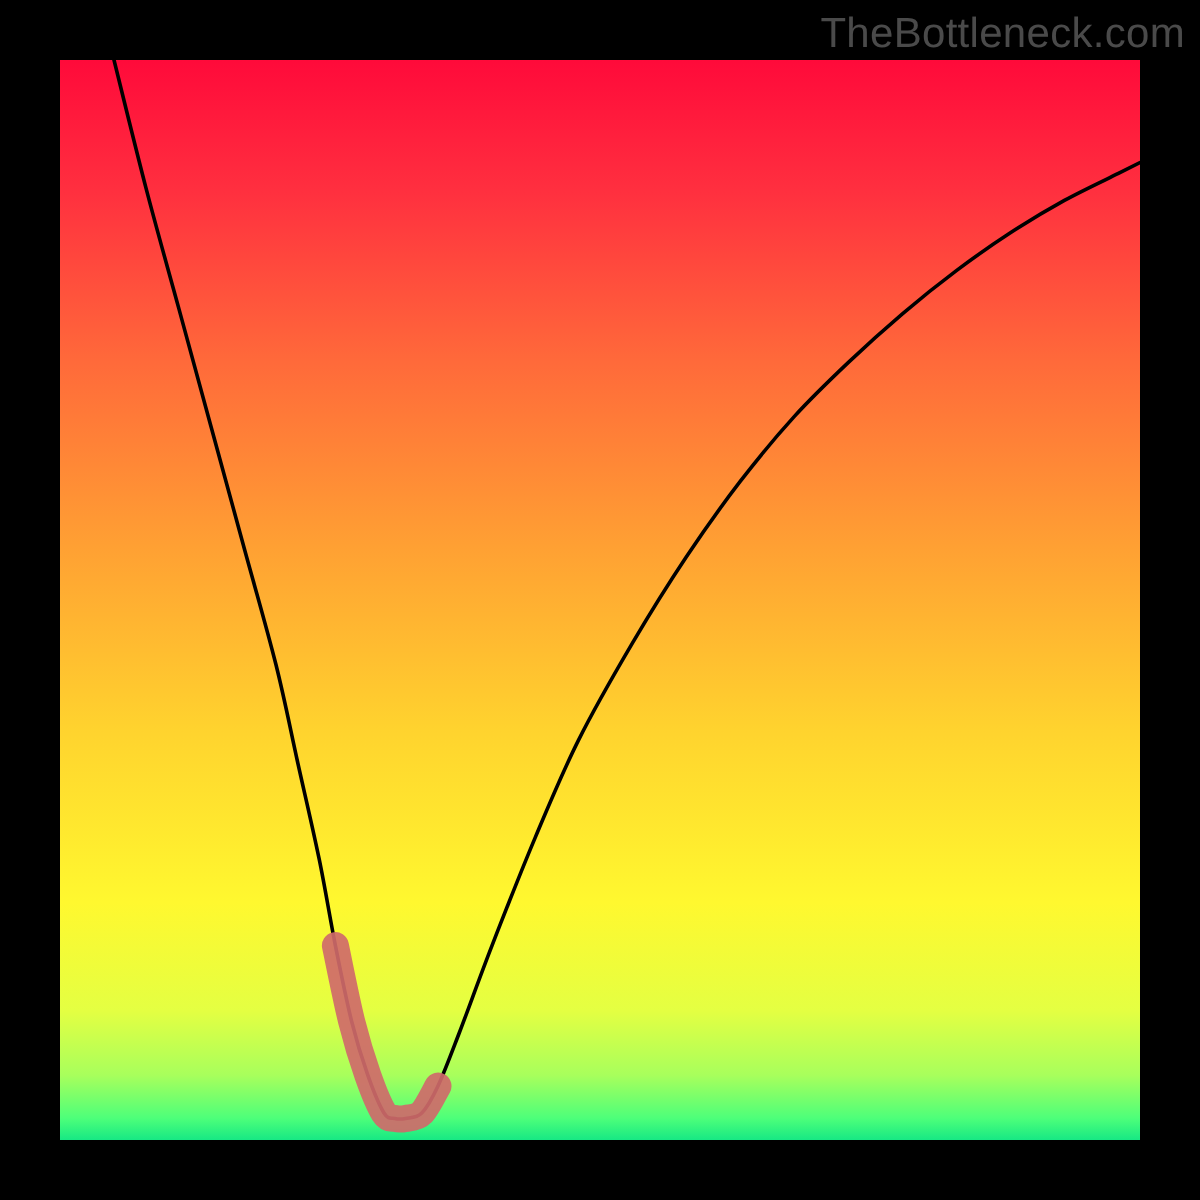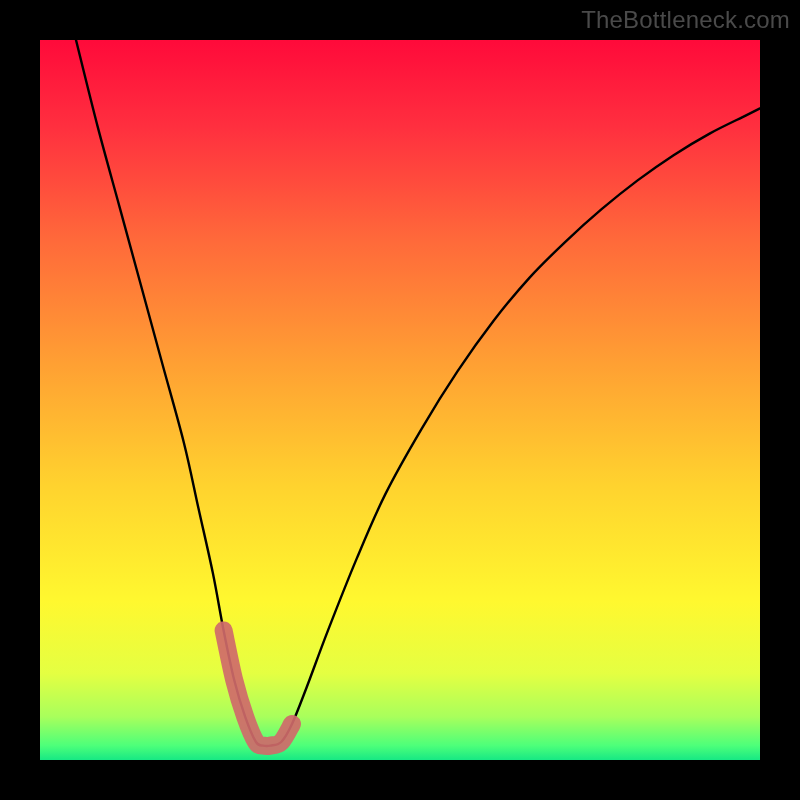--- a/index.html
+++ b/index.html
@@ -25,21 +25,21 @@
     top: 40px;
     width: 720px;
     height: 720px;
     overflow: hidden;
   }
   .watermark {
     position: absolute;
     top: 6px;
     right: 10px;
     color: #4a4a4a;
-    font-size: 24px;
+    font-size: 28px;
     font-weight: 500;
     letter-spacing: 0.2px;
     z-index: 50;
   }
   svg {
     position: absolute;
     left: 0;
     top: 0;
   }
 </style>

